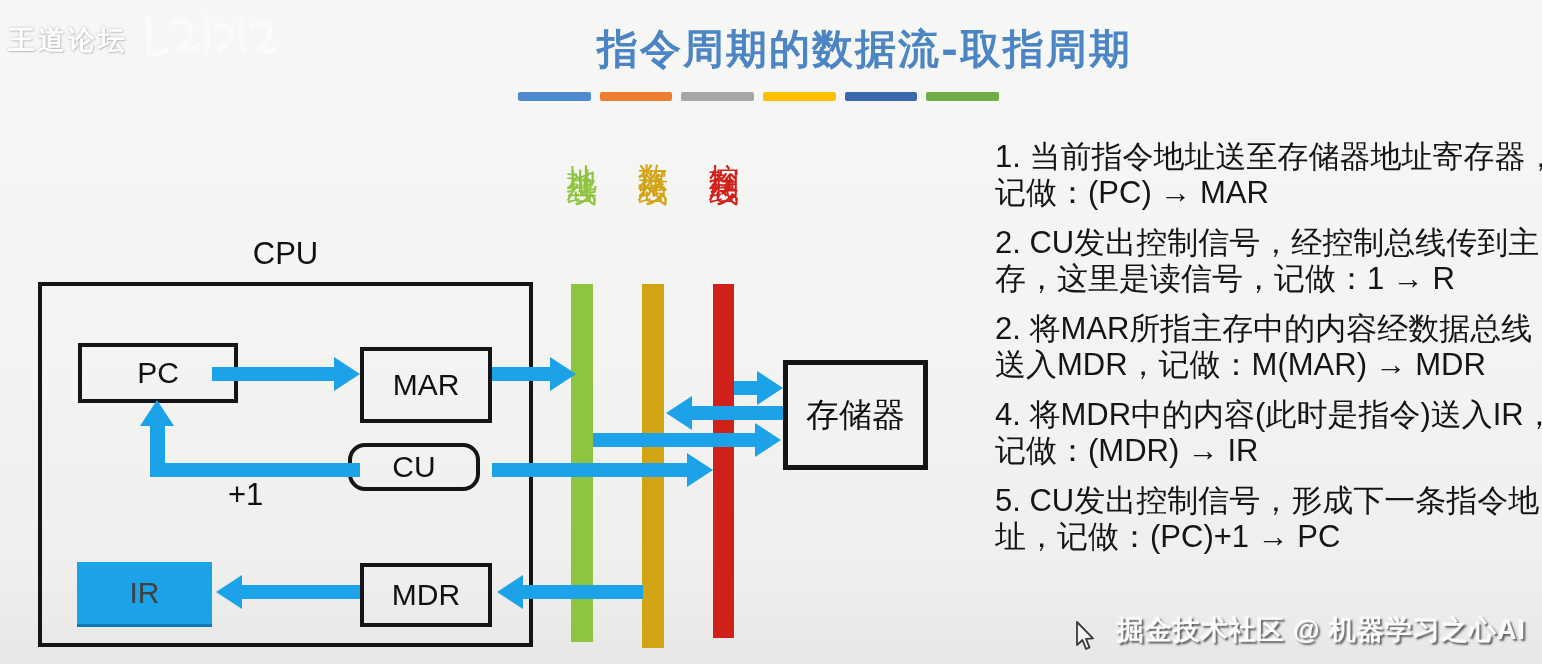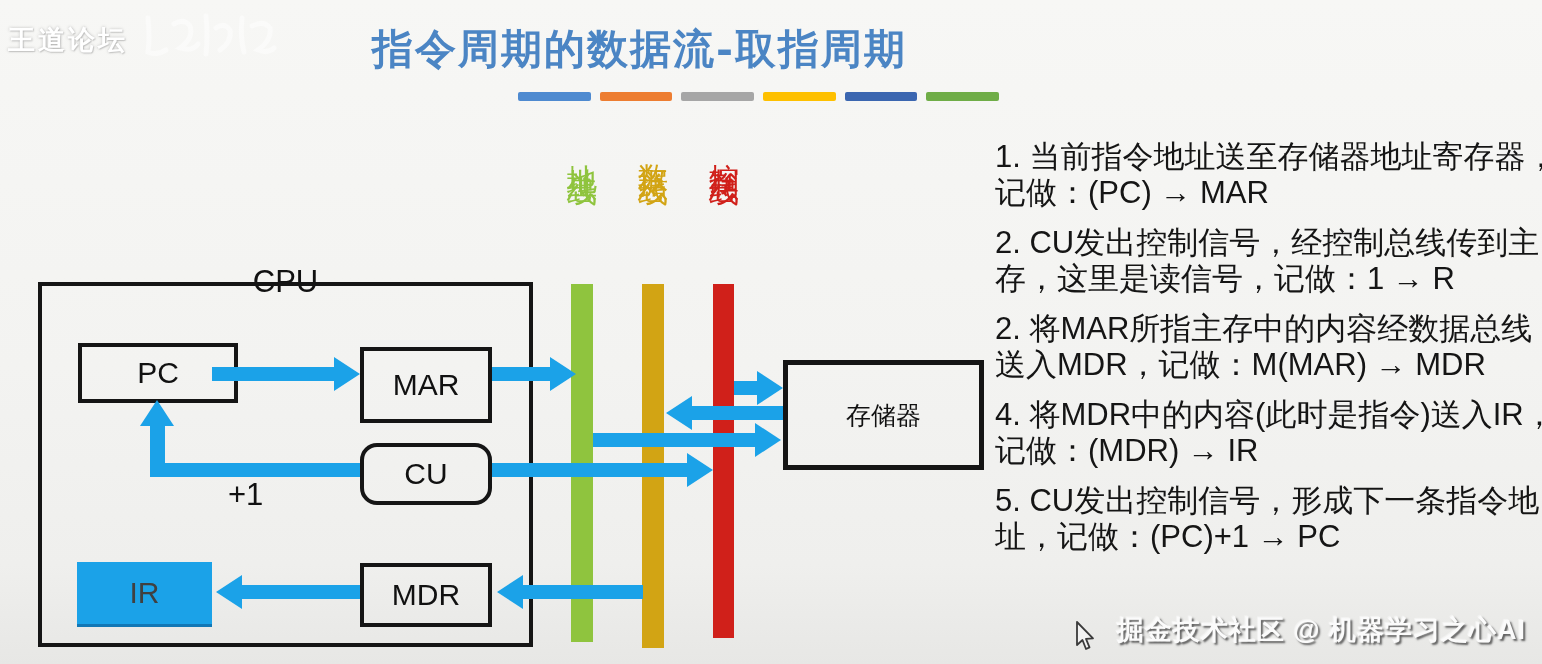--- a/index.html
+++ b/index.html
@@ -22,44 +22,44 @@
     color:#ffffff; text-shadow:0 0 3px rgba(120,120,120,.45), 1px 1px 1px rgba(150,150,150,.35);
   }
   .calli{position:absolute; left:140px; top:4px; opacity:.55;}
   .wm-br{
     position:absolute; right:16px; top:612px; font-size:27px; font-weight:bold; letter-spacing:1px;
     color:#fbfbfb; text-shadow:2px 2px 2px rgba(70,70,70,.85), -1px -1px 1px rgba(255,255,255,.5);
   }
 
   
   .title{
-    position:absolute; left:372px; top:22px; width:760px; text-align:left;
+    position:absolute; left:372px; top:22px; width:760px; text-align:right;
     font-family:"DejaVu Serif","Liberation Serif",serif;
     font-size:41px; font-weight:bold; color:var(--title); letter-spacing:2px;
   }
   .divider{position:absolute; left:518px; top:92px; width:481px; height:9px; display:flex; gap:9px;}
   .divider span{flex:1; height:9px; border-radius:2px;}
   .b1{background:var(--bar-1);} .b2{background:var(--bar-2);} .b3{background:var(--bar-3);}
   .b4{background:var(--bar-4);} .b5{background:var(--bar-5);} .b6{background:var(--bar-6);}
 
   
-  .cpu-label{position:absolute; left:38px; top:236px; width:495px; text-align:center; font-size:31px; color:#111;margin-top:28px;}
+  .cpu-label{position:absolute; left:38px; top:236px; width:495px; text-align:center; font-size:31px; color:#111;}
   .cpu-box{position:absolute; left:38px; top:282px; width:495px; height:365px; border:4px solid var(--box-border);}
   .box{
     position:absolute; border:4px solid var(--box-border); display:flex; align-items:center; justify-content:center;
     font-size:30px; color:#111; background:transparent;
   }
   .pc {left:78px;  top:343px; width:160px; height:60px;}
   .mar{left:360px; top:347px; width:132px; height:76px;}
-  .cu {left:360px; top:443px; width:132px; height:62px;border-radius:17px;}
+  .cu {left:348px; top:443px; width:132px; height:48px;border-radius:17px;}
   .mdr{left:360px; top:563px; width:132px; height:64px;}
   .ir {left:77px;  top:562px; width:135px; height:65px; border:none; background:var(--arrow); color:#404040;
        border-bottom:3px solid #1277b5;}
-  .memory{left:783px; top:360px; width:201px; height:110px; border:5px solid var(--box-border);
-       font-family:"DejaVu Serif","Liberation Serif",serif; font-size:25px;}
+  .memory{left:783px; top:360px; width:145px; height:110px; border:5px solid var(--box-border);
+       font-family:"DejaVu Serif","Liberation Serif",serif; font-size:33px;}
   .plus-one{position:absolute; left:228px; top:477px; font-size:31px; color:#111;}
 
   
   .bus{position:absolute; top:284px; z-index:1;}
   .bus-address{left:571px; width:22px; height:358px; background:var(--bus-address);}
   .bus-data   {left:642px; width:22px; height:364px; background:var(--bus-data);}
   .bus-control{left:713px; width:21px; height:354px; background:var(--bus-control);}
   .bus-label{
     position:absolute; top:140px; writing-mode:vertical-rl; text-orientation:upright;
     font-family:"DejaVu Serif","Liberation Serif",serif;

